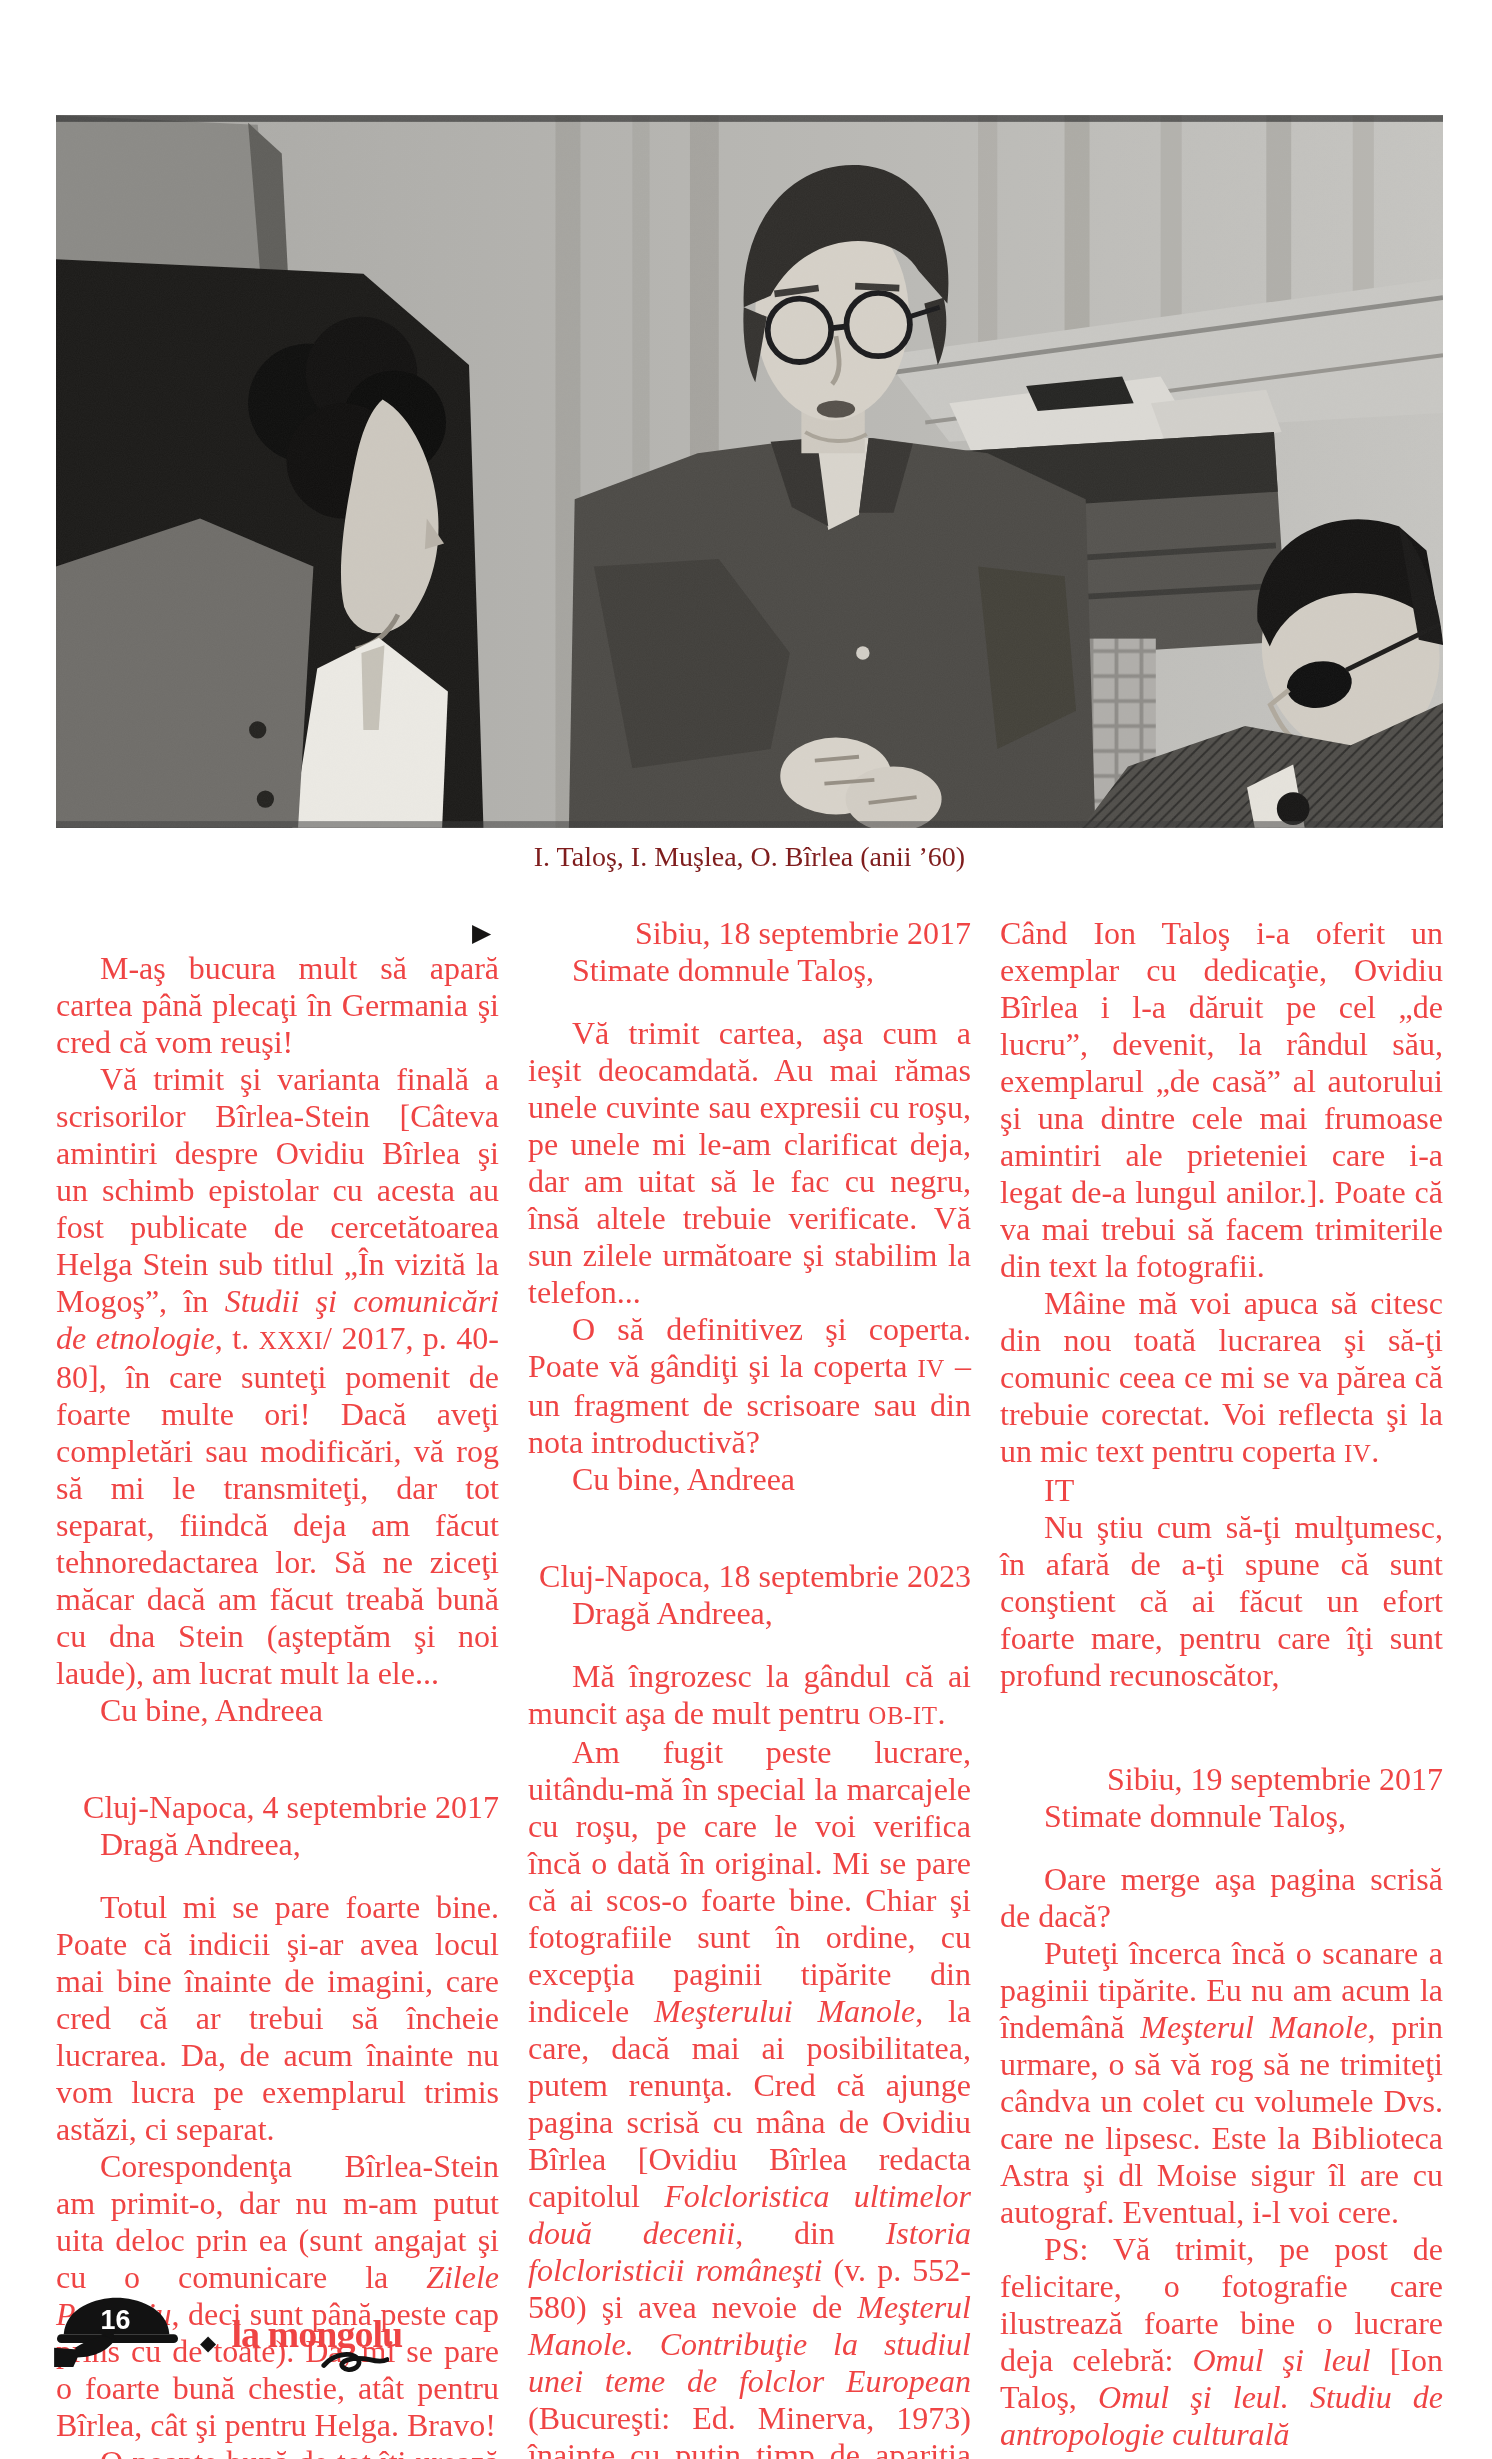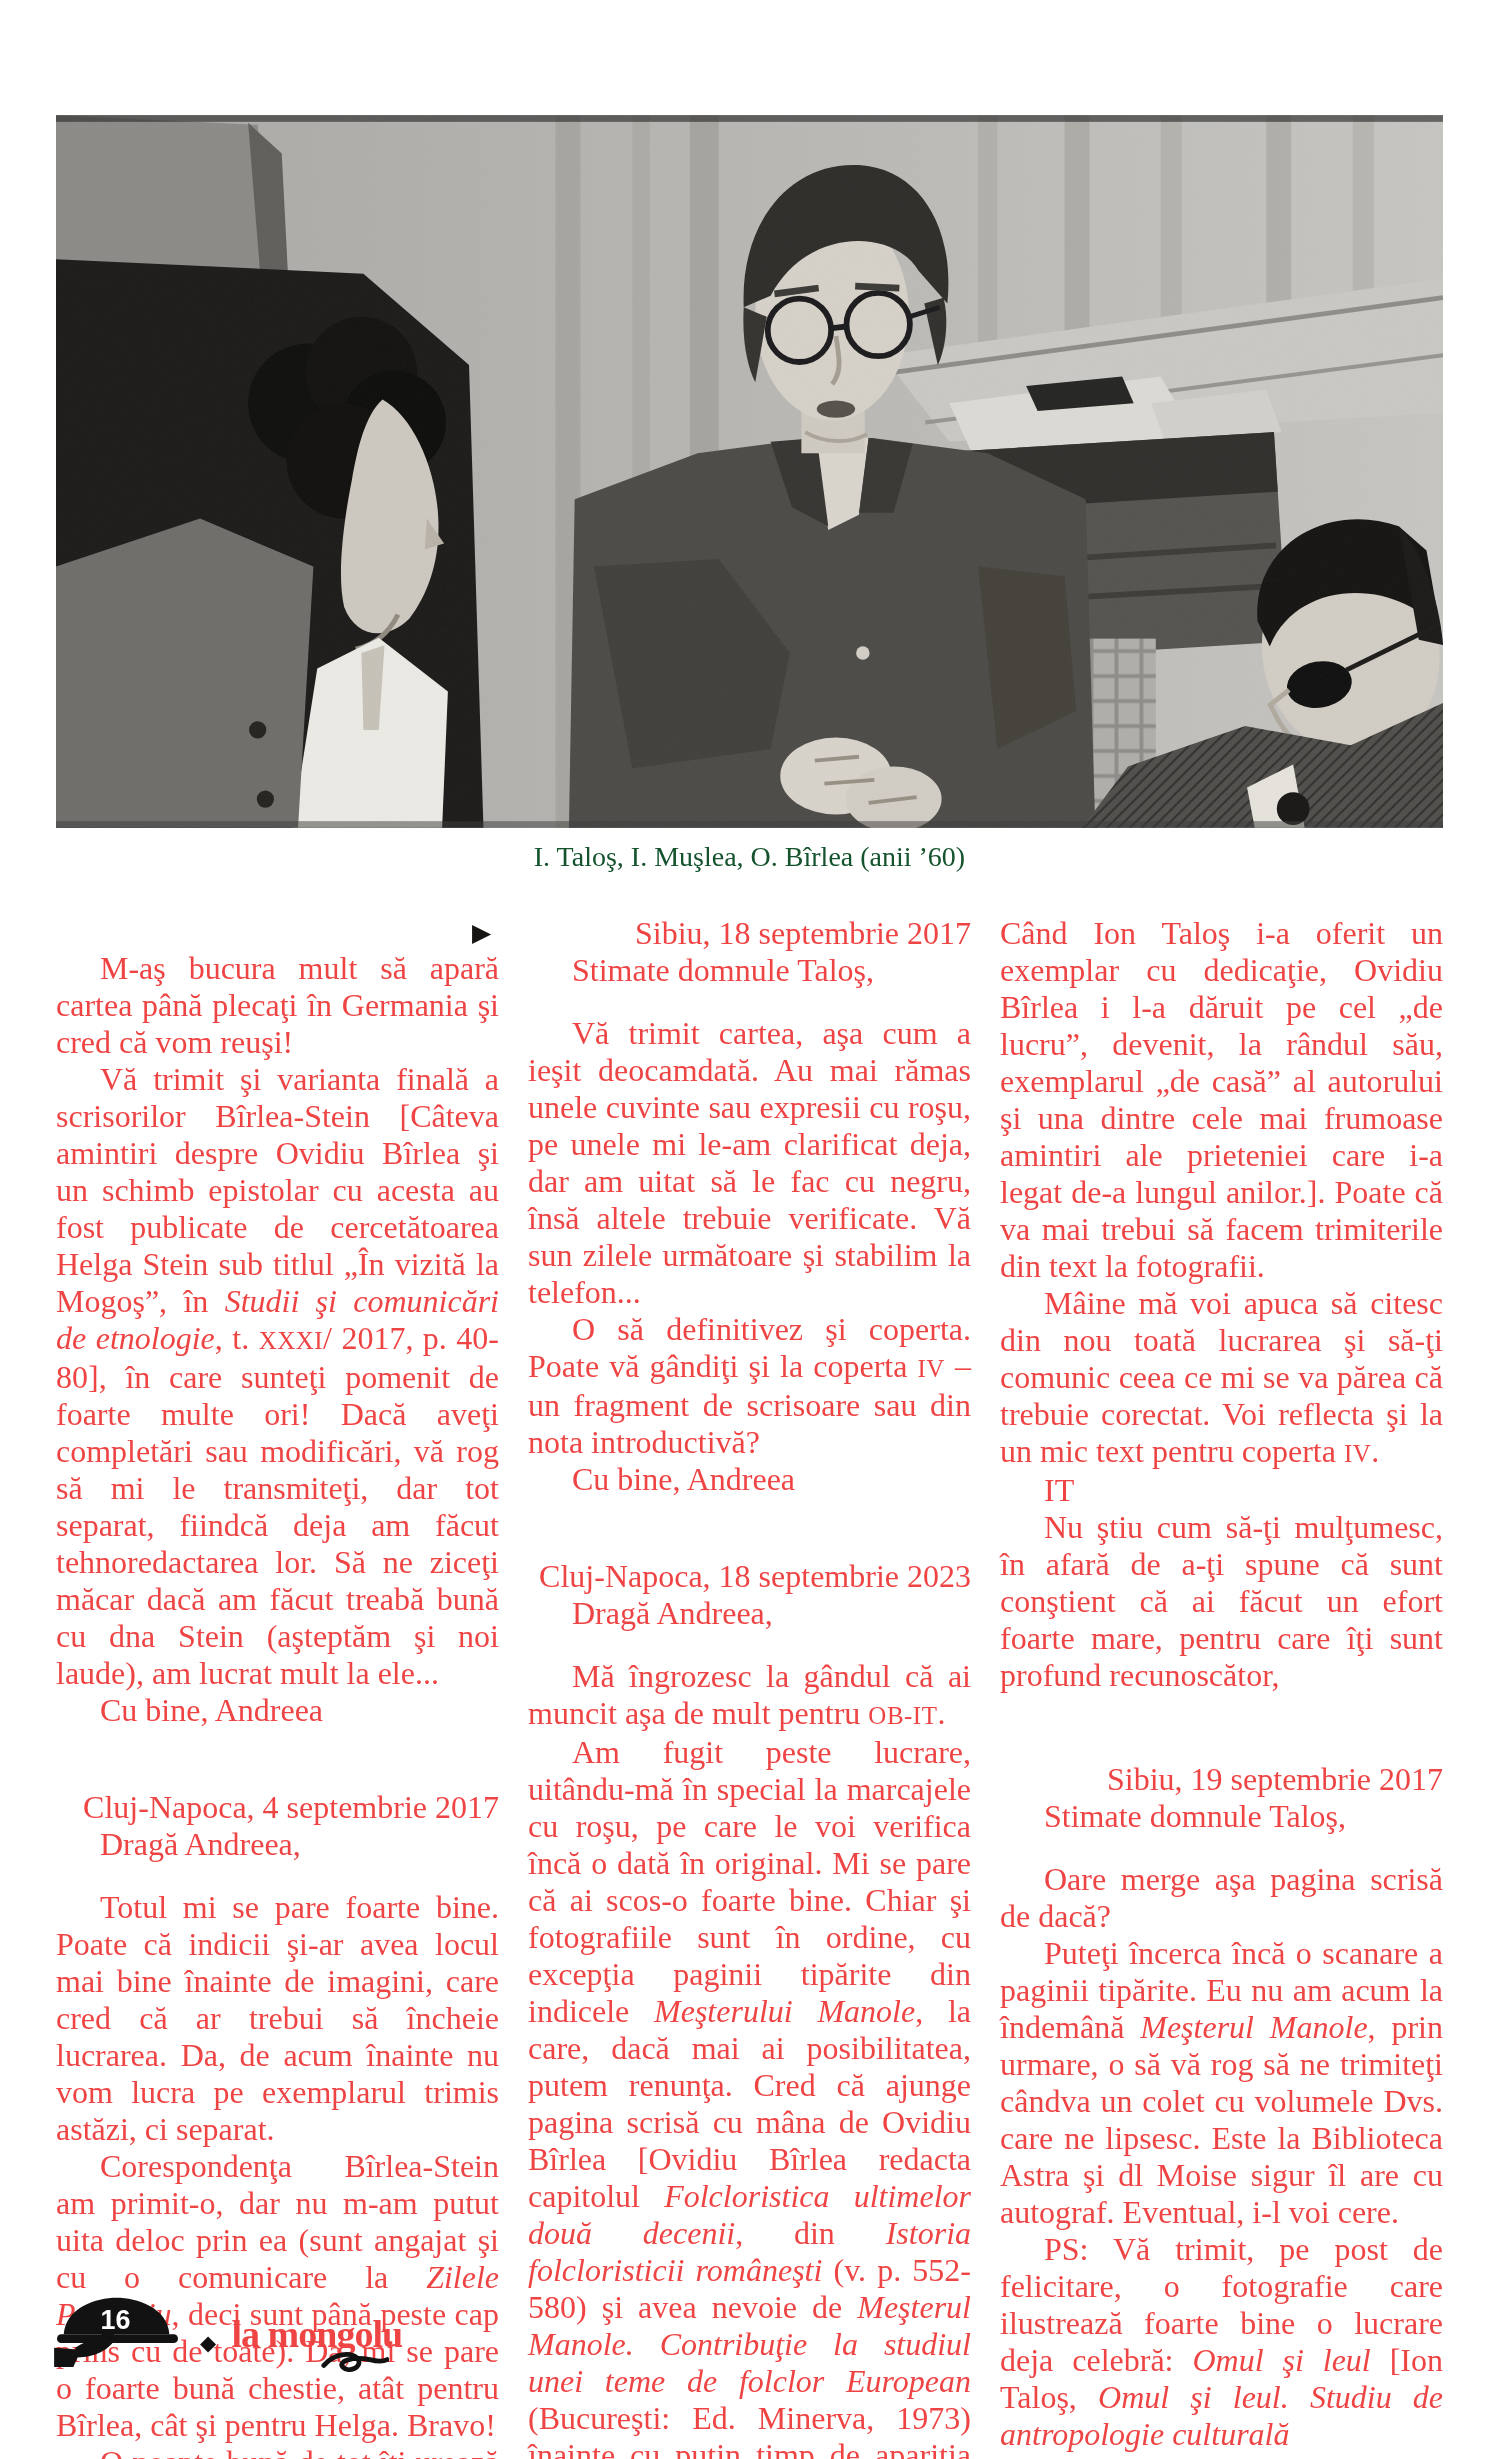--- a/index.html
+++ b/index.html
@@ -4,21 +4,21 @@
 <style>
   html,body{margin:0;padding:0;background:#ffffff;}
   body{width:1493px;height:2459px;position:relative;overflow:hidden;
        font-family:"Liberation Serif", serif;color:#1e1d1b;}
 
   .photo-frame{position:absolute;left:56px;top:115px;width:1387px;height:713px;
                background:#b2b1ad;overflow:hidden;}
   .photo-frame svg{display:block;}
 
   .caption{position:absolute;left:56px;top:840px;width:1387px;
-           text-align:center;font-size:28px;line-height:33px;color:#14532d;}
+           text-align:center;font-size:28px;line-height:33px;color:#7f1d1d;}
 
   .columns{position:absolute;left:56px;top:915px;width:1387px;
            display:flex;gap:29px;}
   .col{width:443px;}
 
   .col p{margin:0;font-size:32px;line-height:37px;text-align:justify;color:#ef4444;}
   .col p.indent{text-indent:44px;}
   .col p.date{text-align:right;}
   .col p.marker{text-align:right;font-size:25px;line-height:35px;padding-right:7.7px;color:#161514;}
   .it{font-style:italic;}

